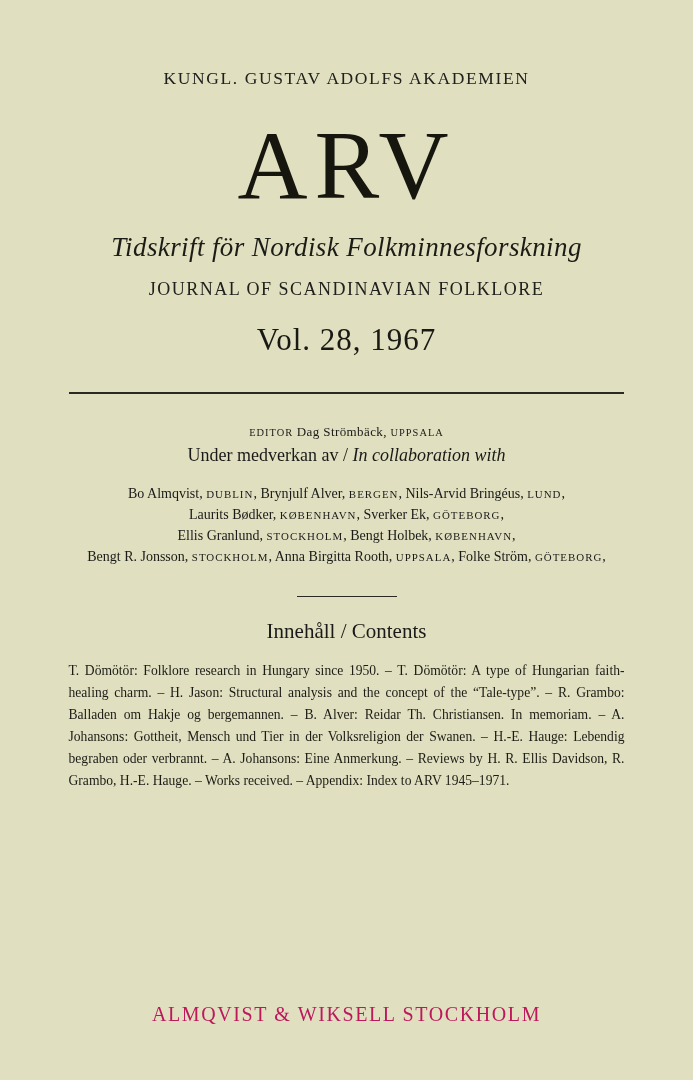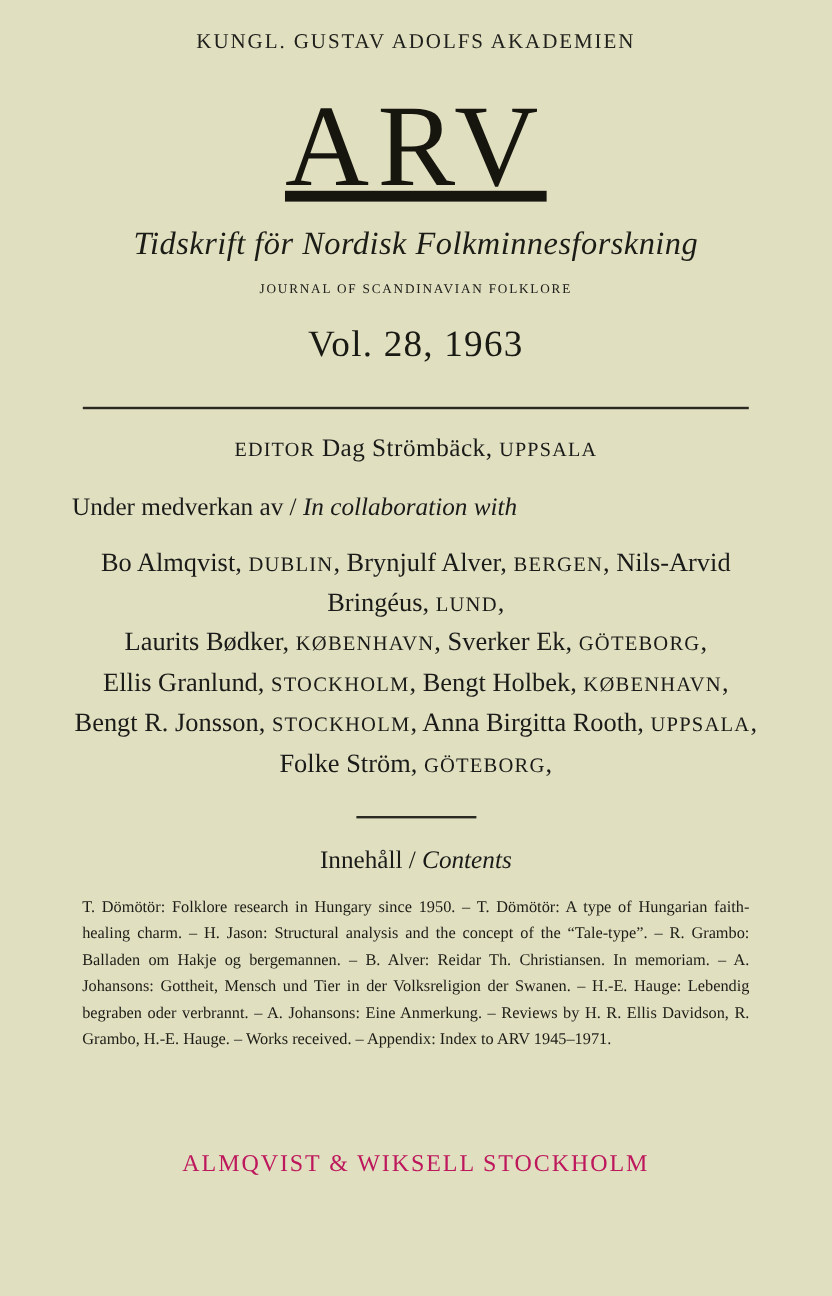--- a/index.html
+++ b/index.html
@@ -17,55 +17,54 @@
   .page {
     position: relative;
     width: 693px;
     height: 1080px;
     box-sizing: border-box;
     padding: 0 60px;
   }
 
   .academy {
     text-align: center;
-    margin-top: 24px;
+    margin-top: 68px;
     font-family: "Liberation Serif", serif;
     font-size: 17.5px;
     letter-spacing: 1.6px;
     color: #20201c;
     text-transform: uppercase;
   }
 
   .arv-title {
     text-align: center;
     margin-top: 28px;
     font-family: "Liberation Serif", serif;
     font-size: 97px;
     line-height: 1;
     letter-spacing: 7px;
     color: #16160f;
     font-weight: normal;
     
     text-shadow: 1px 0 0 rgba(224,223,192,0.0);
-    text-decoration: underline;
   }
 
   .subtitle-italic {
     text-align: center;
     margin-top: 18px;
     font-style: italic;
     font-size: 27px;
     letter-spacing: 0.4px;
     color: #1c1c16;
   }
 
   .journal-en {
     text-align: center;
     margin-top: 16px;
-    font-size: 11px;
+    font-size: 18px;
     letter-spacing: 1.5px;
     text-transform: uppercase;
     color: #20201c;
   }
 
   .volume {
     text-align: center;
     margin-top: 22px;
     font-size: 31px;
     letter-spacing: 1px;
@@ -74,58 +73,59 @@
 
   .rule-wide {
     width: 555px;
     height: 1.5px;
     background: #2a2a22;
     margin: 34px auto 0 auto;
   }
 
   .editor-line {
     text-align: center;
-    margin-top: 20px;
-    font-size: 21px;
+    margin-top: 30px;
+    font-size: 13px;
     letter-spacing: 0.4px;
     font-family: Liberation Serif, serif;
   }
   .sc {
     font-size: 0.80em;
     letter-spacing: 1.0px;
     text-transform: uppercase;
   }
 
   .collab {
-    margin-top: 24px;
-    font-size: 21px;
+    text-align: center;
+    margin-top: 5px;
+    font-size: 18px;
   }
   .collab .it { font-style: italic; }
 
   .board {
     margin-top: 17px;
     text-align: center;
-    font-size: 22px;
+    font-size: 14px;
     line-height: 1.52;
   }
   .board .sc { font-size: 0.78em; }
 
   .rule-short {
     width: 100px;
     height: 1.5px;
     background: #2a2a22;
     margin: 28px auto 0 auto;
   }
 
   .contents-head {
     text-align: center;
     margin-top: 22px;
     font-size: 21px;
   }
-  .contents-head .it { font-style: italic; }
+  .contents-head .it { }
 
   .contents-body {
     margin: 16px auto 0 auto;
     width: 556px;
     font-size: 13.6px;
     line-height: 1.62;
     text-align: justify;
     color: #1c1c16;
   }
 
@@ -147,21 +147,21 @@
 <div class="page">
 
   <div class="academy">Kungl. Gustav Adolfs Akademien</div>
 
   <div class="arv-title">ARV</div>
 
   <div class="subtitle-italic">Tidskrift för Nordisk Folkminnesforskning</div>
 
   <div class="journal-en">Journal of Scandinavian Folklore</div>
 
-  <div class="volume">Vol. 28, 1963</div>
+  <div class="volume">Vol. 28, 1967</div>
 
   <div class="rule-wide"></div>
 
   <div class="editor-line">
     <span class="sc">Editor</span>
     <span>Dag Strömbäck</span><span>,</span>
     <span class="sc">Uppsala</span>
   </div>
 
   <div class="collab">

